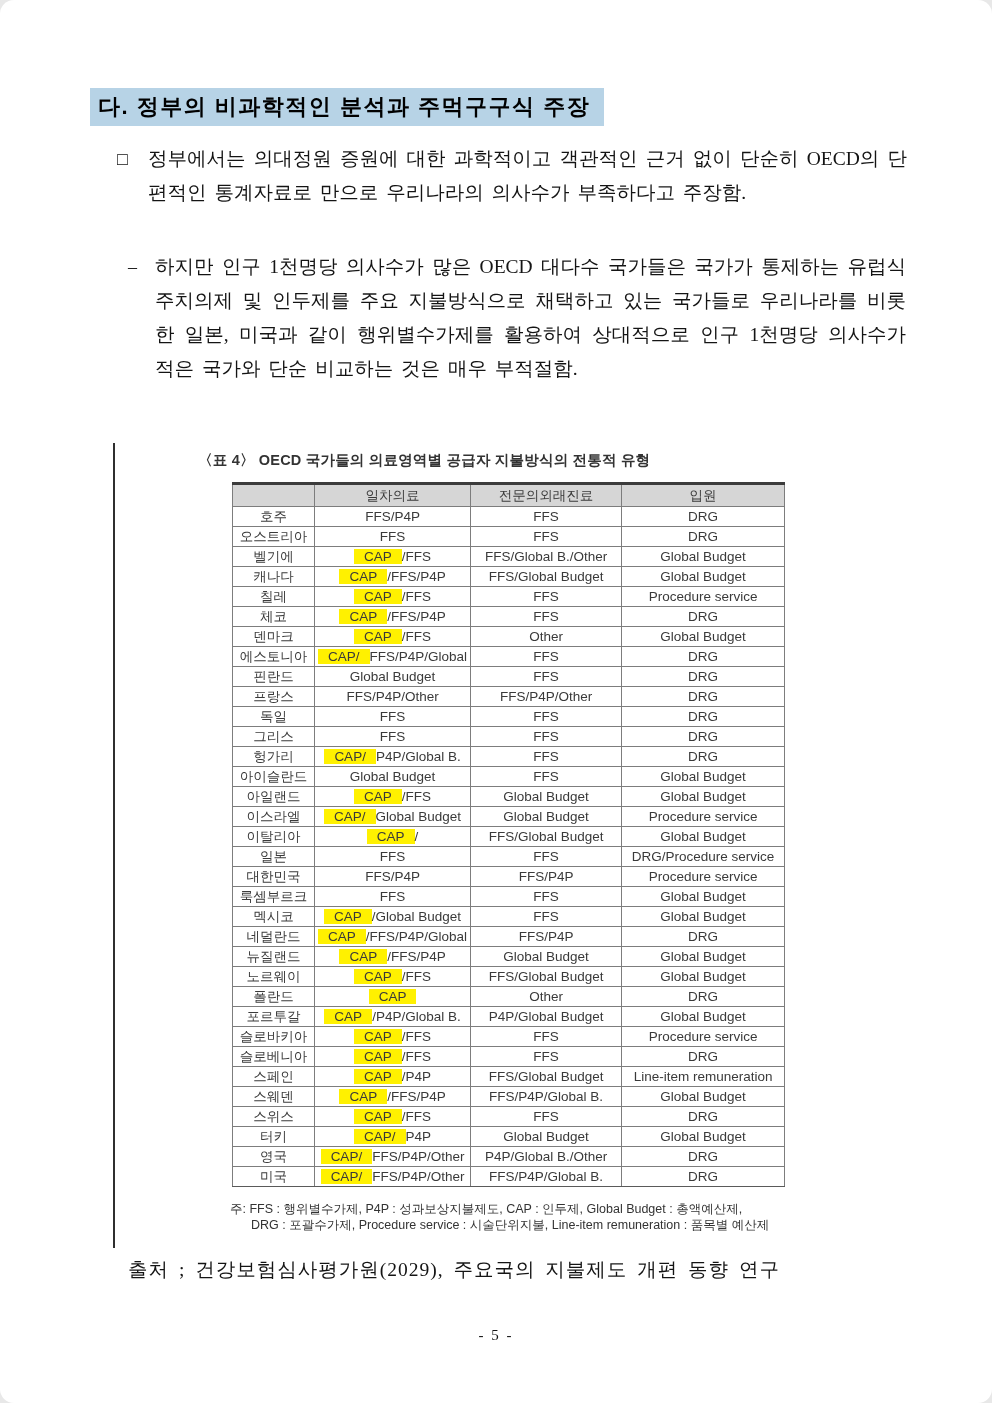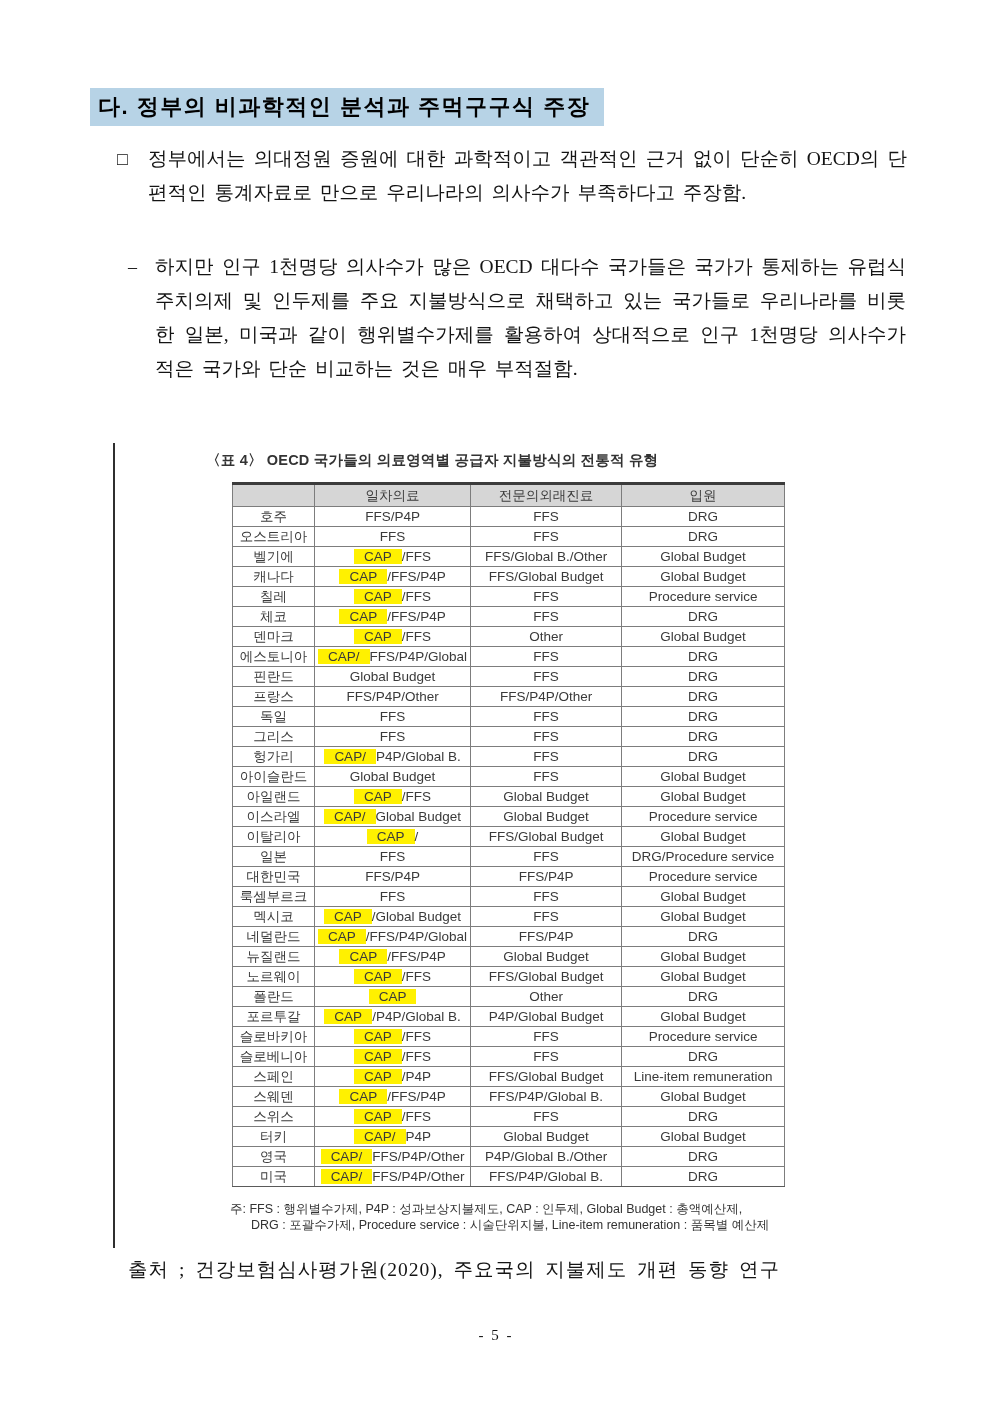--- a/index.html
+++ b/index.html
@@ -1,19 +1,19 @@
 <!DOCTYPE html>
 <html style="--hl-blue: #b7d3e6; --hl-yellow: #fff100; --hl-gray: #d6d6d6;"><head>
 <meta charset="utf-8">
 <style>
   html,body { margin:0; padding:0; background:#e8e8e8; }
   .page {
     position:relative; width:992px; height:1403px; margin:0 auto;
     background:#ffffff; overflow:hidden;
-    font-family:"Liberation Serif", serif; color:#141414;
+    font-family:"Liberation Serif", serif; color:#141414;border-radius:14px;
   }
   
   .heading {
     position:absolute; left:90px; top:88px;
     display:inline-block;
     background:var(--hl-blue,#b7d3e6);
     font-family:"Liberation Sans", sans-serif;
     font-weight:bold; font-size:22px; line-height:30px;
     padding:4px 14px 4px 8px; letter-spacing:1.5px;
     color:#000;
@@ -30,21 +30,21 @@
   .para1 .bullet { width:31px; }
   .para2 { left:128px; top:250px; width:778px; }
   .para2 .bullet { width:27px; }
   
   .vrule {
     position:absolute; left:113px; top:443px;
     width:2px; height:805px; background:#2f2f2f;
   }
   
   .caption {
-    position:absolute; left:206px; top:451px;
+    position:absolute; left:198px; top:451px;
     font-family:"Liberation Sans", sans-serif;
     font-size:14.5px; font-weight:bold; color:#333; letter-spacing:0.2px;
   }
   
   table.pay {
     position:absolute; left:232px; top:482px;
     border-collapse:collapse; table-layout:fixed;
     font-family:"Liberation Sans", sans-serif;
     font-size:13.5px; color:#3a3a3a;
   }
@@ -321,17 +321,17 @@
           <td>DRG</td>
         </tr>
       </tbody>
   </table>
 
   <div class="notes">
     <div>주: FFS : 행위별수가제, P4P : 성과보상지불제도, CAP : 인두제, Global Budget : 총액예산제,</div>
     <div class="note2">DRG : 포괄수가제, Procedure service : 시술단위지불, Line-item remuneration : 품목별 예산제</div>
   </div>
 
-  <div class="source">출처 ; 건강보험심사평가원(2020), 주요국의 지불제도 개편 동향 연구</div>
+  <div class="source">출처 ; 건강보험심사평가원(2029), 주요국의 지불제도 개편 동향 연구</div>
 
   <div class="pageno">- 5 -</div>
 
 </div>
 
 </body></html>

